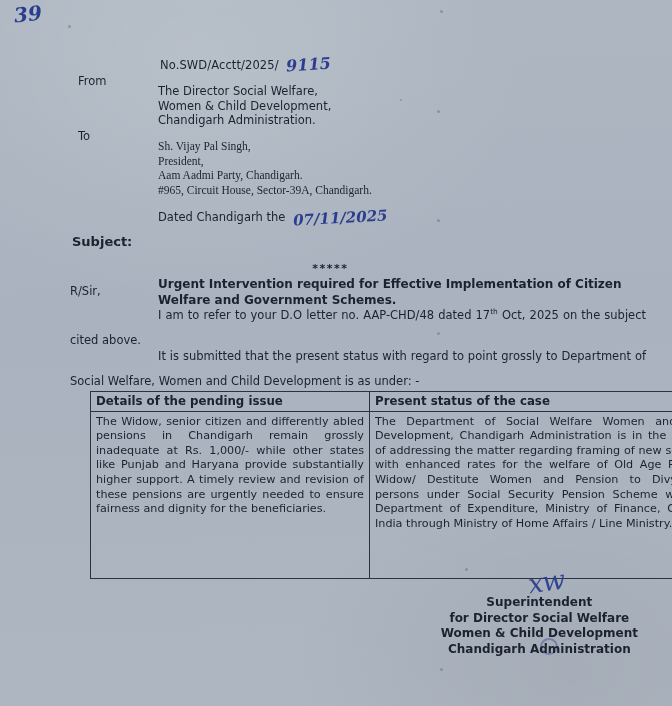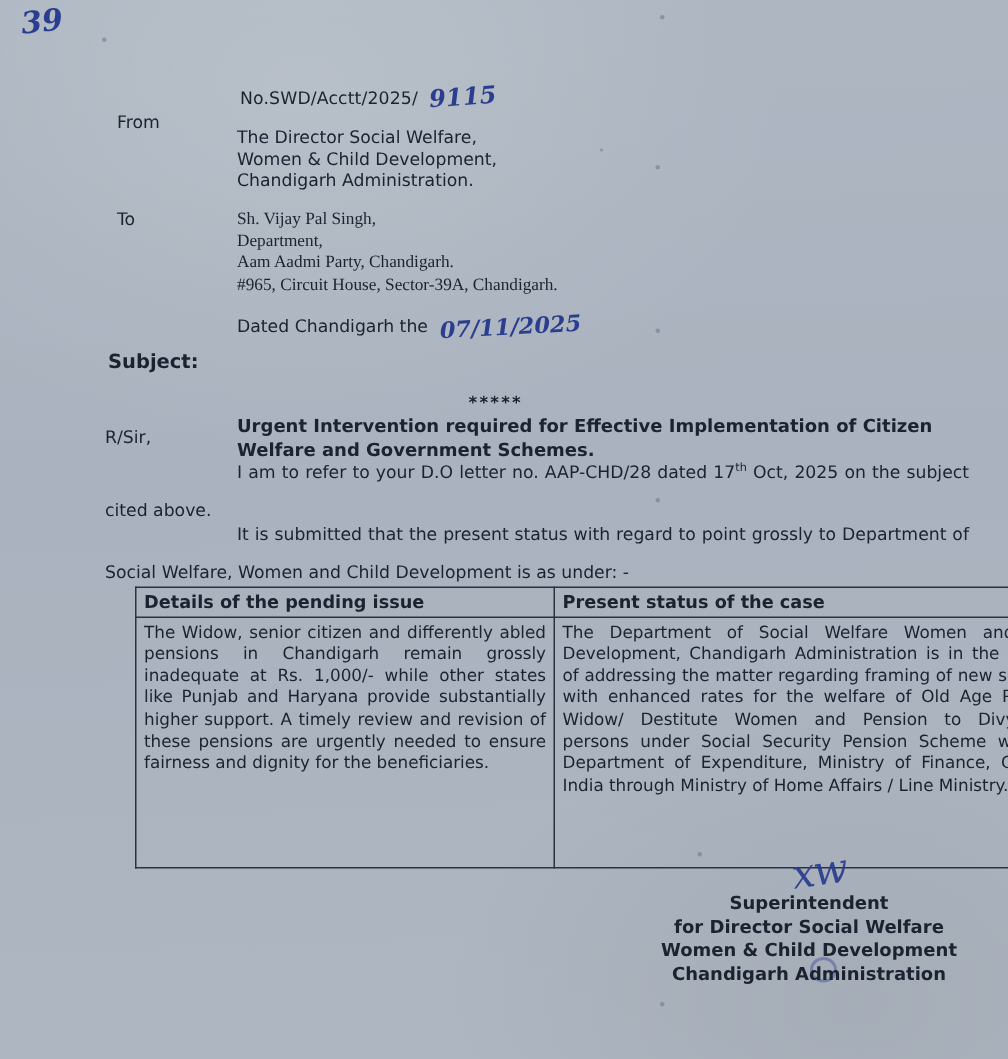--- a/index.html
+++ b/index.html
@@ -62,21 +62,21 @@
 
   .lbl-from {
     position: absolute;
     left: 78px;
     top: 74px;
     font-size: 11.5px;
   }
   .lbl-to {
     position: absolute;
     left: 78px;
-    top: 139px;
+    top: 129px;
     font-size: 11.5px;
   }
 
   .addr-block {
     position: absolute;
     left: 158px;
     font-size: 11.5px;
     line-height: 14.6px;
   }
   .addr-from { top: 84px; }
@@ -225,37 +225,37 @@
   <div class="lbl-from">From</div>
   <div class="addr-block addr-from">
     <div>The Director Social Welfare,</div>
     <div>Women &amp; Child Development,</div>
     <div>Chandigarh Administration.</div>
   </div>
 
   <div class="lbl-to">To</div>
   <div class="addr-block addr-to">
     <div>Sh. Vijay Pal Singh,</div>
-    <div>Department,</div>
+    <div>President,</div>
     <div>Aam Aadmi Party, Chandigarh.</div>
     <div>#965, Circuit House, Sector-39A, Chandigarh.</div>
   </div>
 
   <div class="dated-line">
     <span>Dated Chandigarh the</span><span class="handwrite">07/11/2025</span>
   </div>
 
   <div class="subject-label">Subject:</div>
   <div class="subject-text">Urgent Intervention required for Effective Implementation of Citizen Welfare and Government Schemes.</div>
   <div class="stars">*****</div>
 
   <div class="salutation">R/Sir,</div>
 
   <div class="para para-1">
-    <span>I am to refer to your D.O letter no. AAP-CHD/28 dated 17</span><sup>th</sup><span> Oct, 2025 on the subject cited above.</span>
+    <span>I am to refer to your D.O letter no. AAP-CHD/48 dated 17</span><sup>th</sup><span> Oct, 2025 on the subject cited above.</span>
   </div>
 
   <div class="para para-2">
     <span>It is submitted that the present status with regard to point grossly to Department of Social Welfare, Women and Child Development is as under: -</span>
   </div>
 
   <table class="tbl">
     <thead>
       <tr>
         <th class="col-left">Details  of the pending issue</th>

